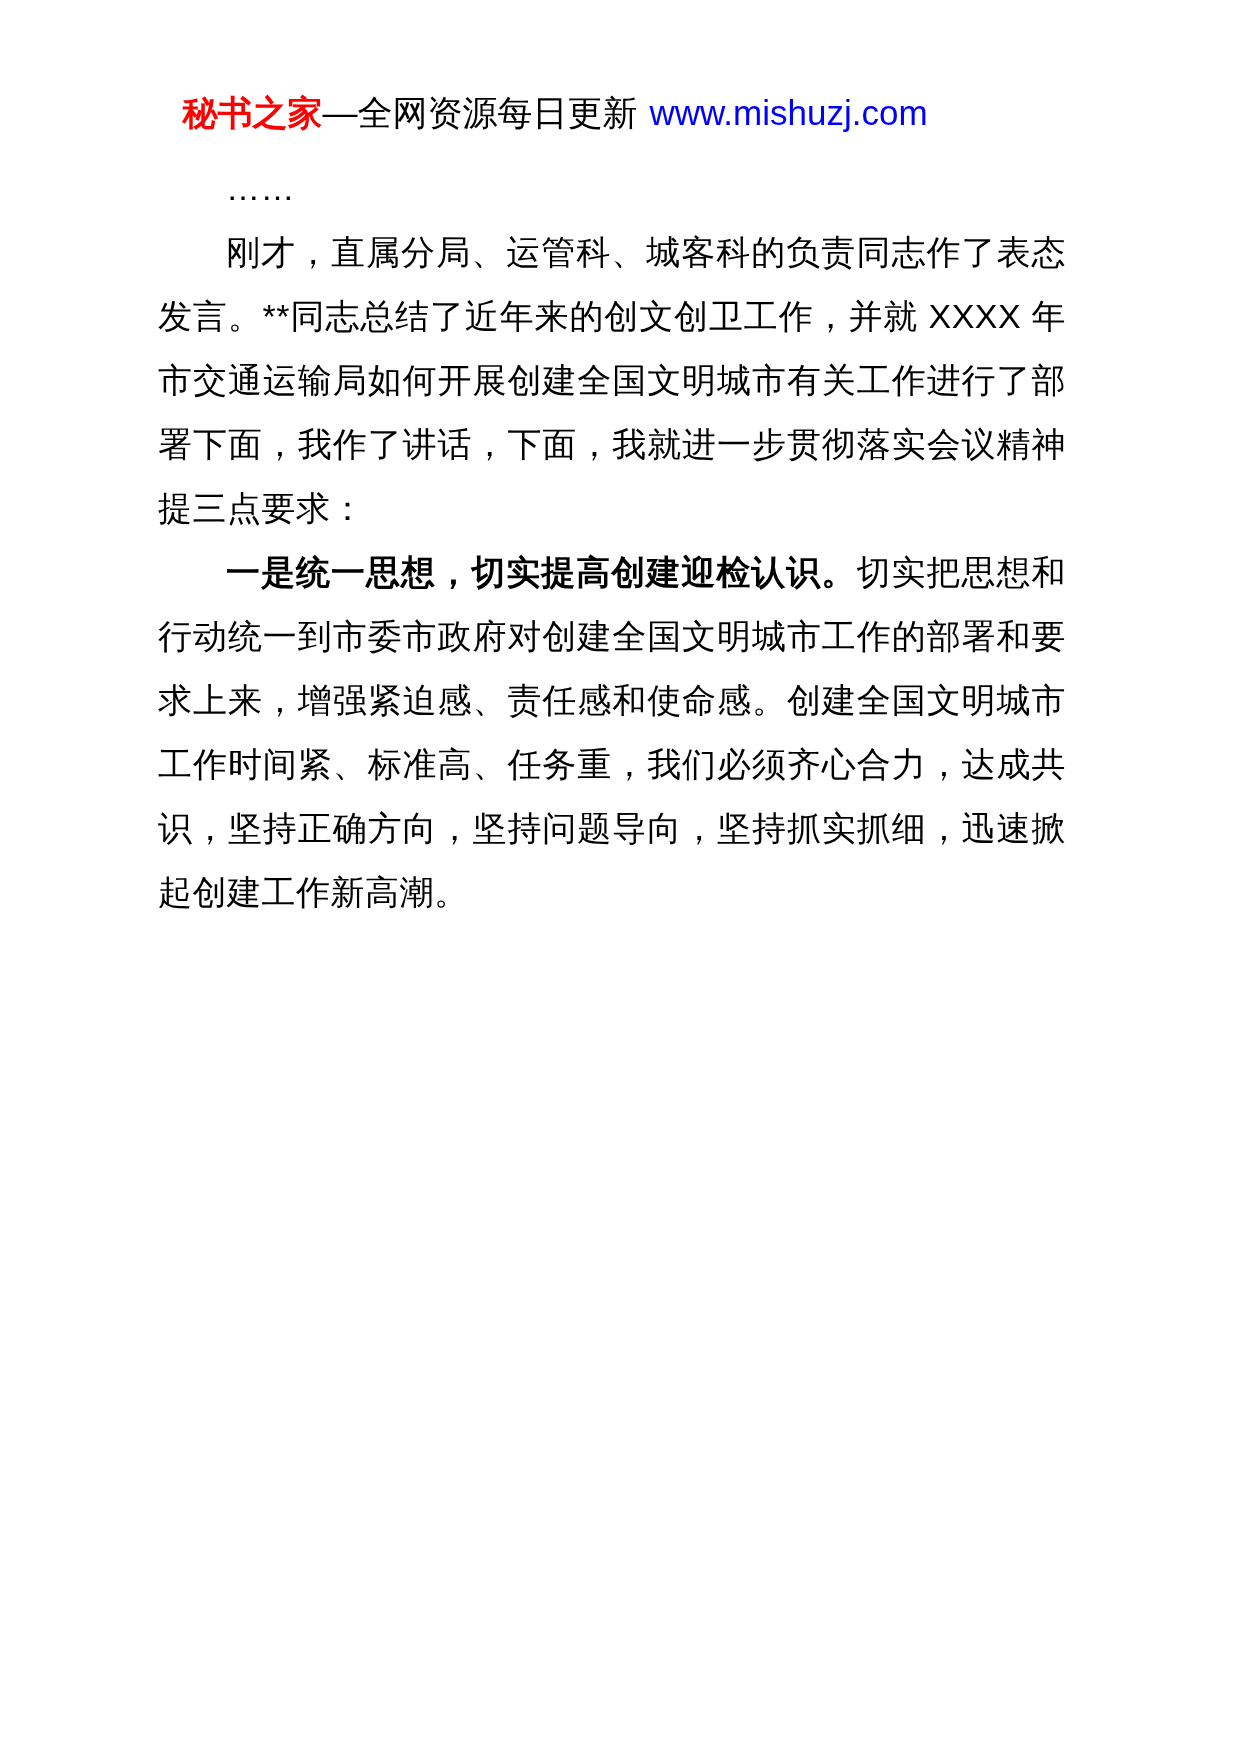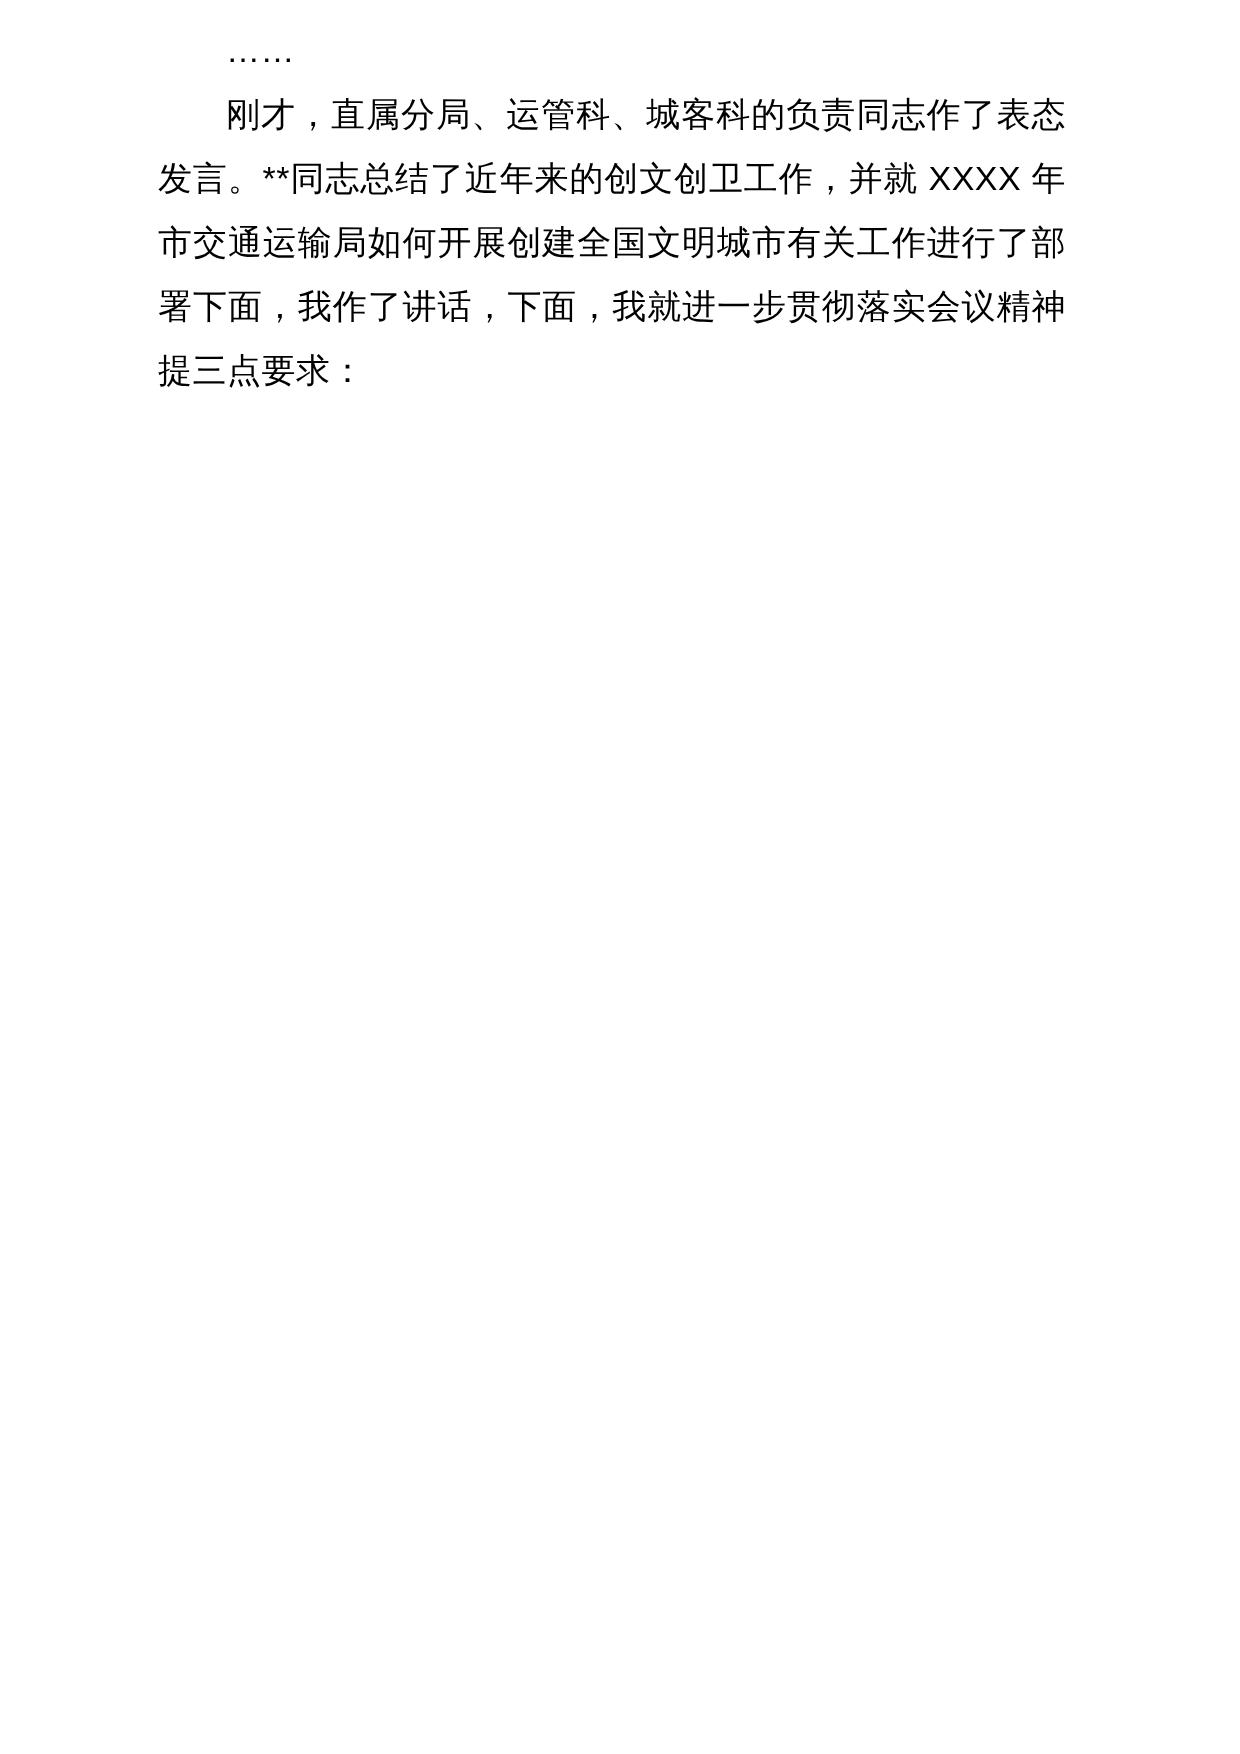--- a/index.html
+++ b/index.html
@@ -48,27 +48,33 @@
   }
   .para .lead {
     font-weight: bold;
   }
 </style>
 </head>
 <body>
 
 <div class="page">
 
+  <div class="site-header">
+    <span class="brand">秘书之家</span><span class="tagline">—全网资源每日更新</span><span class="url">www.mishuzj.com</span>
+  </div>
 
   <div class="doc-body">
 
     <p class="para">……</p>
 
     <p class="para">
       <span class="lead"></span><span>刚才，直属分局、运管科、城客科的负责同志作了表态发言。**同志总结了近年来的创文创卫工作，并就 XXXX 年市交通运输局如何开展创建全国文明城市有关工作进行了部署下面，我作了讲话，下面，我就进一步贯彻落实会议精神提三点要求：</span>
     </p>
 
+    <p class="para">
+      <span class="lead">一是统一思想，切实提高创建迎检认识。</span><span>切实把思想和行动统一到市委市政府对创建全国文明城市工作的部署和要求上来，增强紧迫感、责任感和使命感。创建全国文明城市工作时间紧、标准高、任务重，我们必须齐心合力，达成共识，坚持正确方向，坚持问题导向，坚持抓实抓细，迅速掀起创建工作新高潮。</span>
+    </p>
 
 
 
   </div>
 
 </div>
 
 </body></html>

